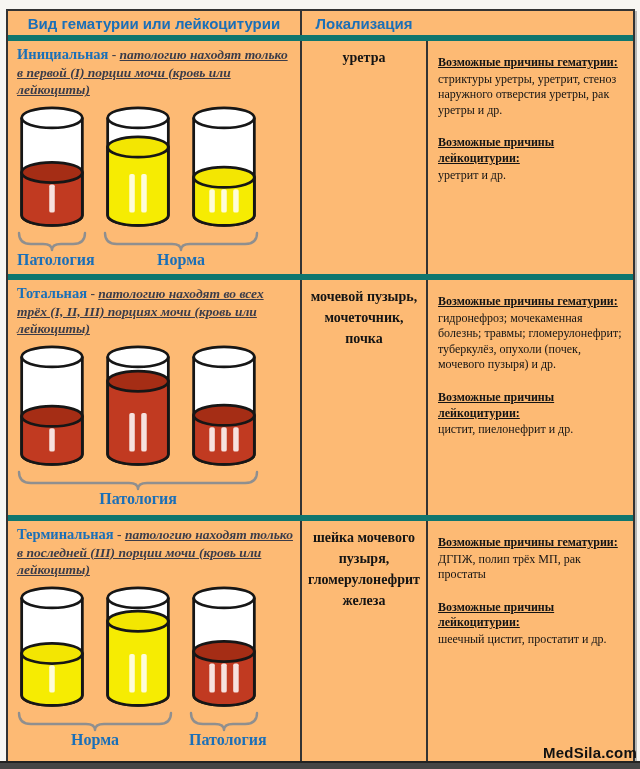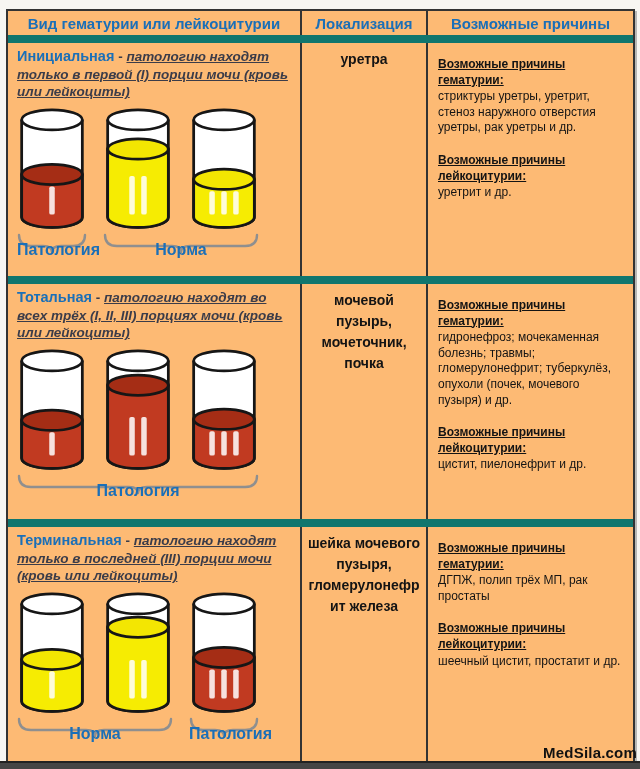--- a/index.html
+++ b/index.html
@@ -7,21 +7,21 @@
     width:640px;height:769px;background:#f7f6f2;overflow:hidden;
     font-family:"Liberation Sans", sans-serif;
   }
   .page{position:relative;width:640px;height:769px;}
   .table{
     position:absolute;left:6px;top:9px;width:625px;
     background:#fdba74;border:2px solid #333333;border-bottom:none;
     box-shadow:2px 2px 0 #b8b8b6;
   }
   .grid-row{display:grid;grid-template-columns:292px 126px 1fr;}
-  .grid-row + .grid-row{border-top:8px solid #0f766e;}
+  .grid-row + .grid-row{border-top:6px solid #0f766e;font-family:Liberation Serif, serif;}
   .cell{min-width:0;}
   .cell + .cell{border-left:2px solid #333333;}
   
   .hrow .cell{
     height:24px;display:flex;align-items:center;justify-content:center;
     color:#1a6fb8;font-weight:bold;font-size:15px;white-space:nowrap;
   }
   
   .r1{min-height:229px;}
   .r2{min-height:235px;}
@@ -31,21 +31,21 @@
   .rowtitle{font-size:13.5px;line-height:1.3;margin-bottom:4px;}
   .tname{color:#1a6fb8;font-weight:bold;font-size:14.5px;}
   .tdash{color:#3b3c49;font-weight:bold;}
   .tdesc{color:#3b3c49;font-style:italic;font-weight:600;text-decoration:underline;}
   .beakzone{margin-top:6px;width:242px;}
   .beakrow{display:flex;gap:16px;}
   .beaker{width:70px;height:125px;}
   .braces{position:relative;height:44px;}
   .brace{position:absolute;top:0;height:22px;}
   .glabel{
-    position:absolute;top:9px;text-align:center;
+    position:absolute;top:21px;text-align:center;
     color:#1a6fb8;font-weight:bold;font-size:16px;white-space:nowrap;
   }
   
   .c2{display:flex;justify-content:center;padding:6px 4px;}
   .loc{
     font-weight:bold;font-size:14px;color:#141414;text-align:center;
     line-height:1.5;overflow-wrap:break-word;max-width:118px;
   }
   
   .c3{padding:14px 8px 8px 10px;color:#141414;font-size:12px;}
@@ -61,21 +61,20 @@
 </style>
 </head>
 <body>
 
 <div class="page">
   <div class="table">
 
     <div class="grid-row hrow">
       <div class="cell">Вид гематурии или лейкоцитурии</div>
       <div class="cell">Локализация</div>
-      <div class="cell">Возможные причины</div>
     </div>
 
     <div class="grid-row r1">
       <div class="cell c1">
         <div class="rowtitle">
           <span class="tname">Инициальная</span>
           <span class="tdash">-</span>
           <span class="tdesc">патологию находят только в первой (I) порции мочи (кровь или лейкоциты)</span>
         </div>
         <div class="beakzone">

